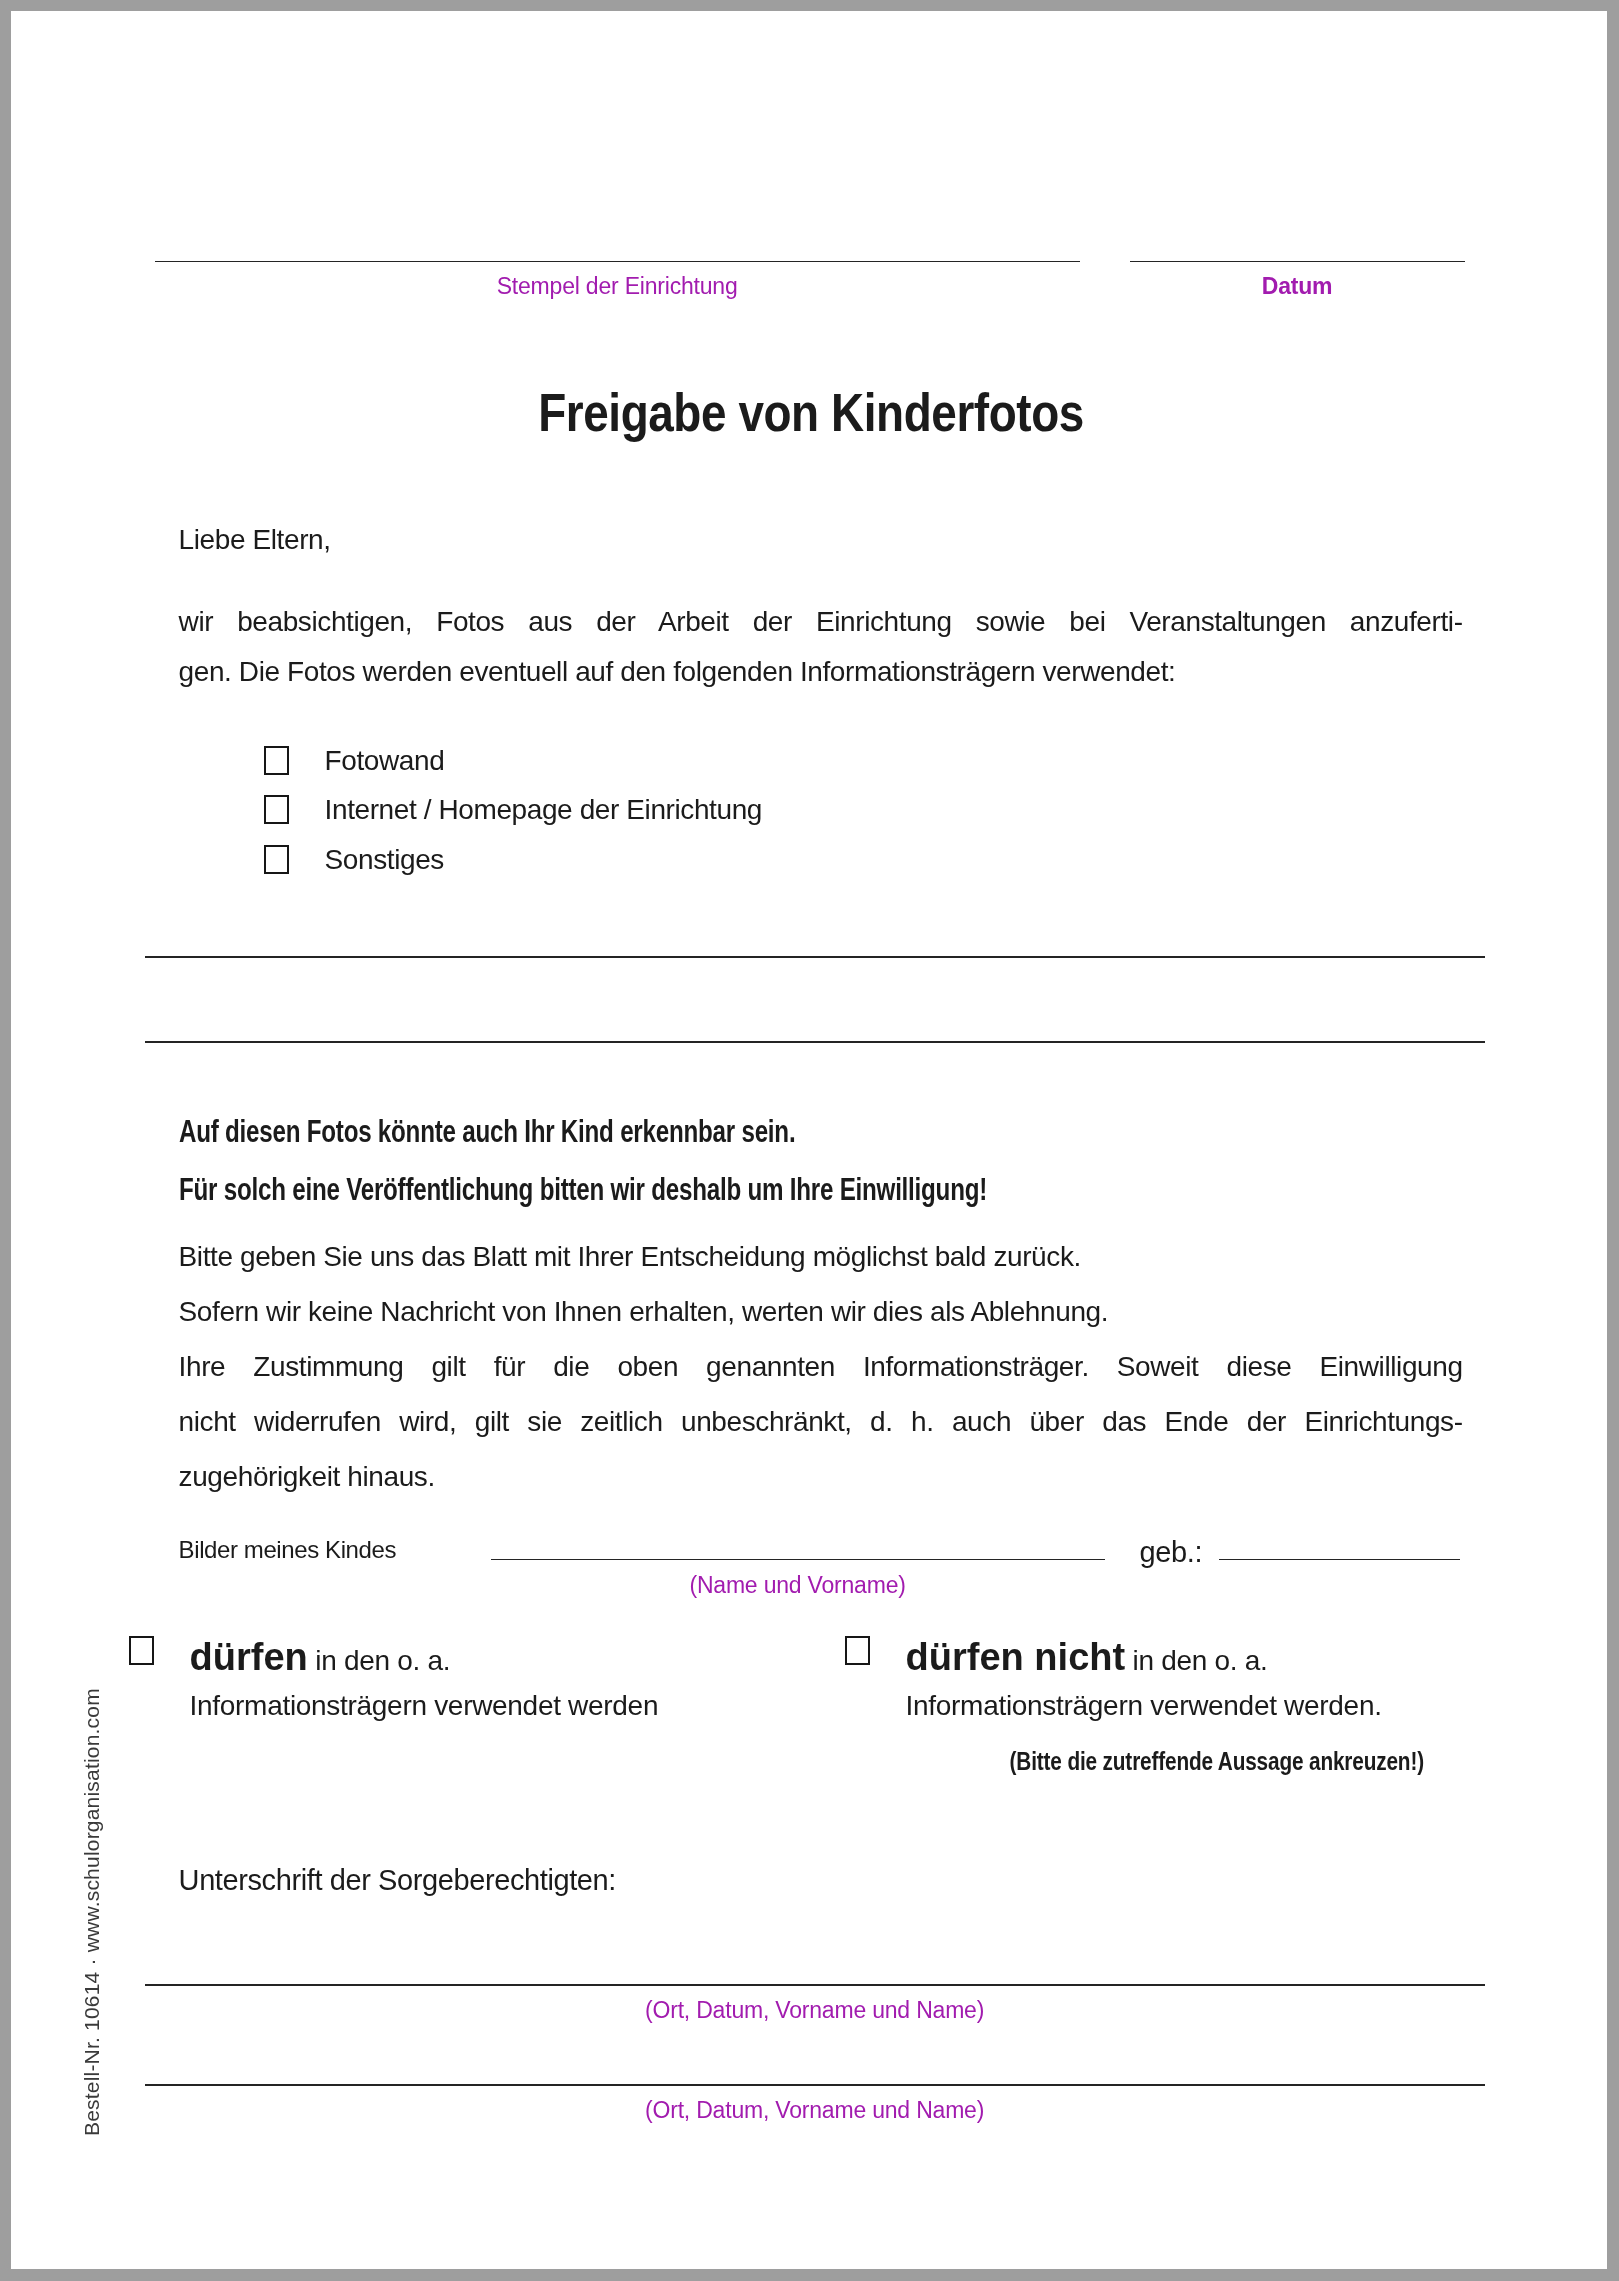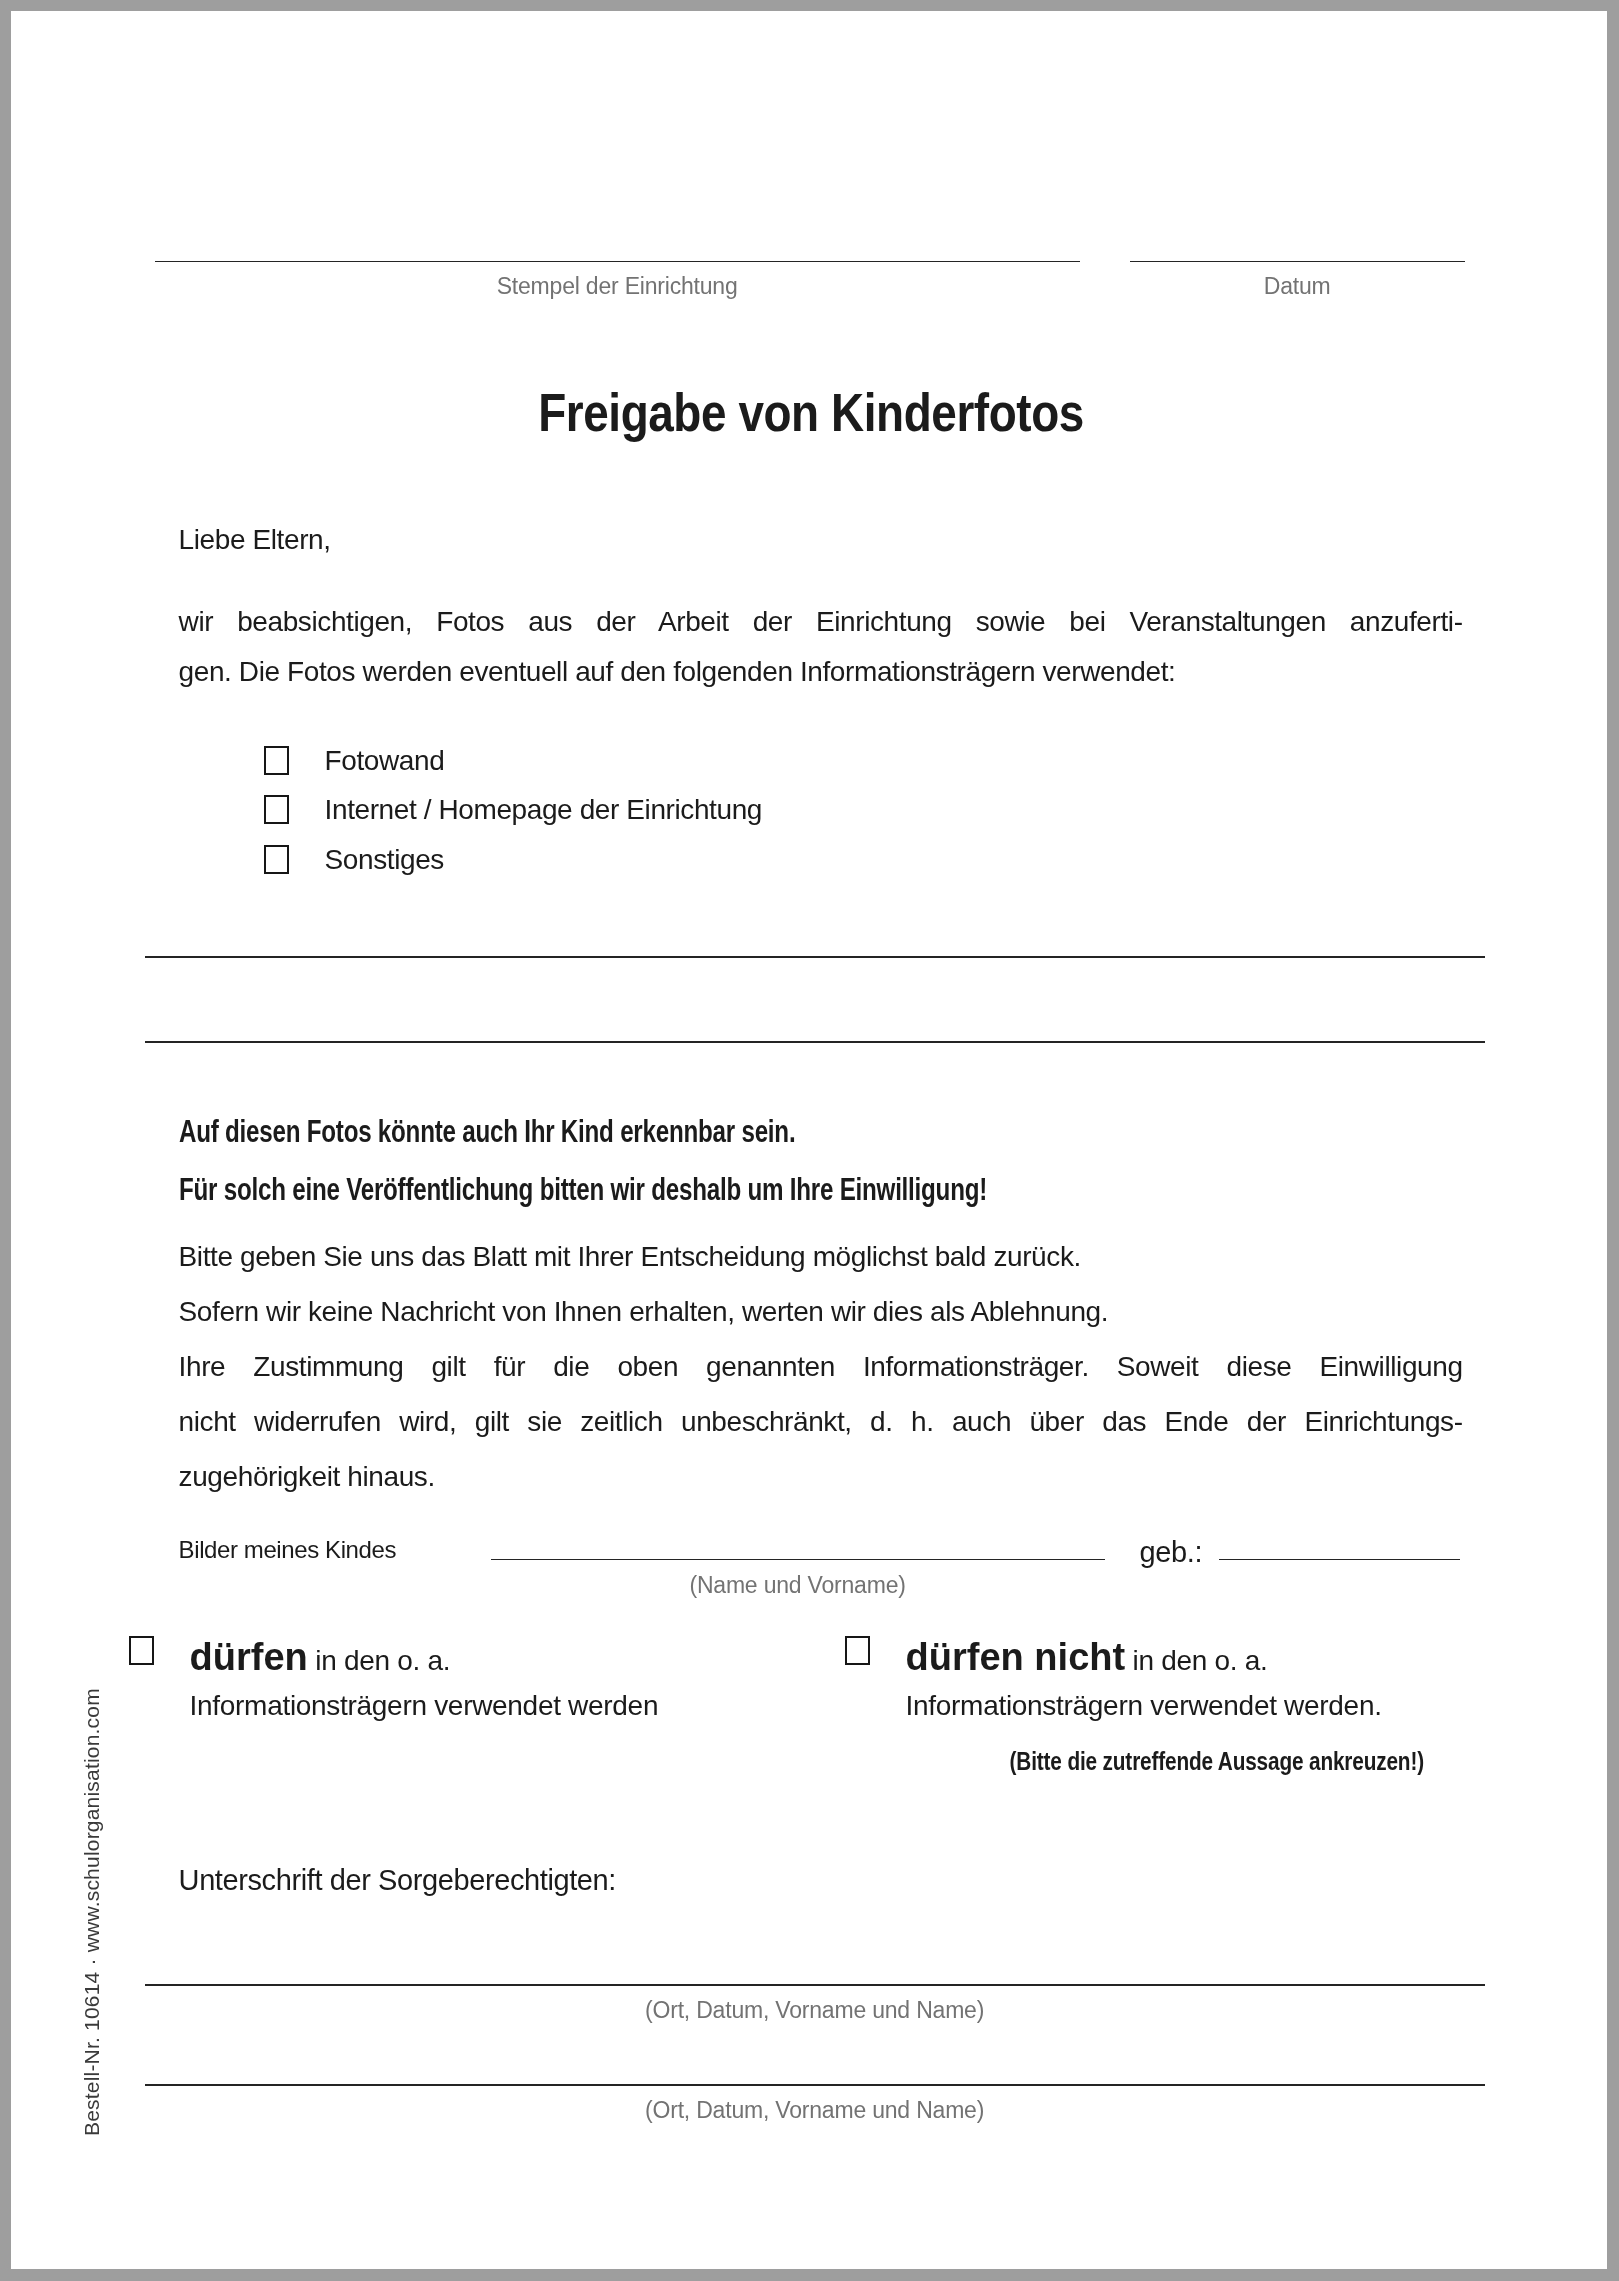--- a/index.html
+++ b/index.html
@@ -4,21 +4,21 @@
 <style>
   html,body{margin:0;padding:0;background:#9e9e9e;}
   .sheet{position:relative;width:1619px;height:2282px;background:#9e9e9e;overflow:hidden;
          font-family:"Liberation Sans","DejaVu Sans",sans-serif;color:#1b1b1b;}
   .page{position:absolute;left:10.6px;top:10.6px;right:11.6px;bottom:13.5px;background:#ffffff;}
   .abs{position:absolute;}
   .rule{position:absolute;height:0;border-top:1.9px solid #242424;}
   .rule.thick{border-top-width:2.9px;}
   .body-text{font-size:28px;letter-spacing:-0.4px;line-height:55px;color:#1b1b1b;}
   .jline{white-space:nowrap;text-align:justify;text-align-last:justify;}
-  .hint{font-size:23px;letter-spacing:-0.2px;color:#737373;}
+  .hint{font-size:23px;letter-spacing:-0.2px;color:#a21caf;}
   .center{text-align:center;}
   .title{font-size:54px;font-weight:bold;letter-spacing:-0.5px;transform:scaleX(0.85);transform-origin:50% 50%;white-space:nowrap;}
   .notice-line{font-size:31px;font-weight:bold;letter-spacing:-0.3px;line-height:58px;white-space:nowrap;
                transform:scaleX(0.78);transform-origin:0 50%;}
   .cb{display:inline-block;box-sizing:border-box;width:25px;height:29px;border:2.9px solid #161616;background:#fff;flex:0 0 auto;}
   .optrow{position:absolute;left:253px;height:48px;display:flex;align-items:center;}
   .optrow .lbl{margin-left:36px;font-size:28px;letter-spacing:-0.4px;white-space:nowrap;}
   .consent-l1{font-size:28px;letter-spacing:-0.3px;white-space:nowrap;}
   .consent-l1 b{font-size:38px;letter-spacing:0;}
   .note-wrap{text-align:center;}
@@ -30,21 +30,21 @@
 </head>
 <body>
 
 <div class="sheet">
   <div class="page">
 
     <div class="rule" style="left:144px;top:250px;width:925px;"></div>
     <div class="abs hint center" style="left:144px;top:262px;width:925px;">Stempel der Einrichtung</div>
 
     <div class="rule" style="left:1119px;top:250px;width:335px;"></div>
-    <div class="abs hint center" style="left:1119px;top:262px;width:335px;">Datum</div>
+    <div class="abs hint center" style="left:1119px;top:262px;width:335px;font-weight:bold;">Datum</div>
 
     <div class="abs center" style="left:1.9px;top:370px;width:1598px;">
       <span class="title" style="display:inline-block;">Freigabe von Kinderfotos</span>
     </div>
 
     <div class="abs body-text" style="left:168px;top:501px;">Liebe Eltern,</div>
 
     <div class="abs" style="left:168px;top:586px;width:1284px;">
       <div class="body-text jline" style="line-height:50px;">wir beabsichtigen, Fotos aus der Arbeit der Einrichtung sowie bei Veranstaltungen anzuferti-</div>
       <div class="body-text" style="line-height:50px;">gen. Die Fotos werden eventuell auf den folgenden Informationsträgern verwendet:</div>

